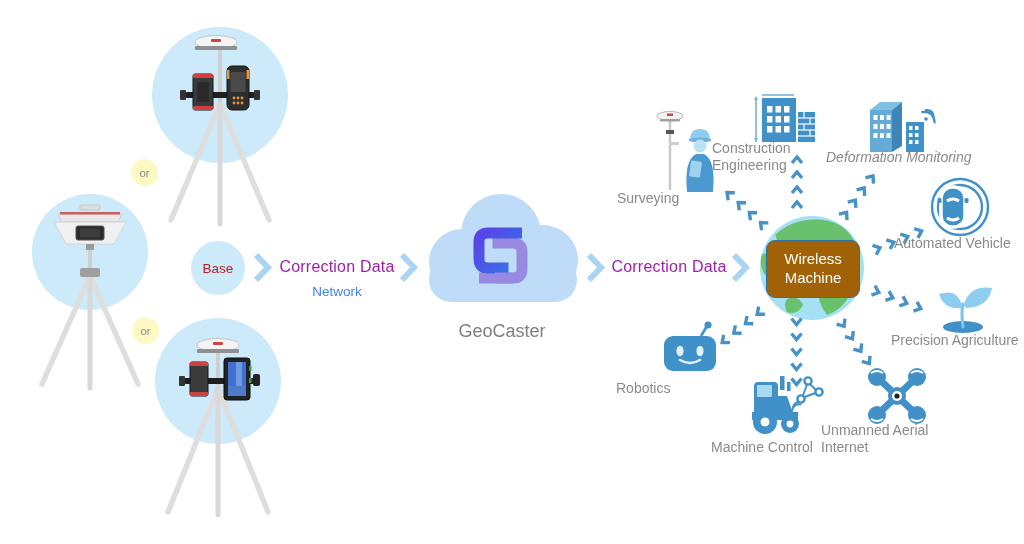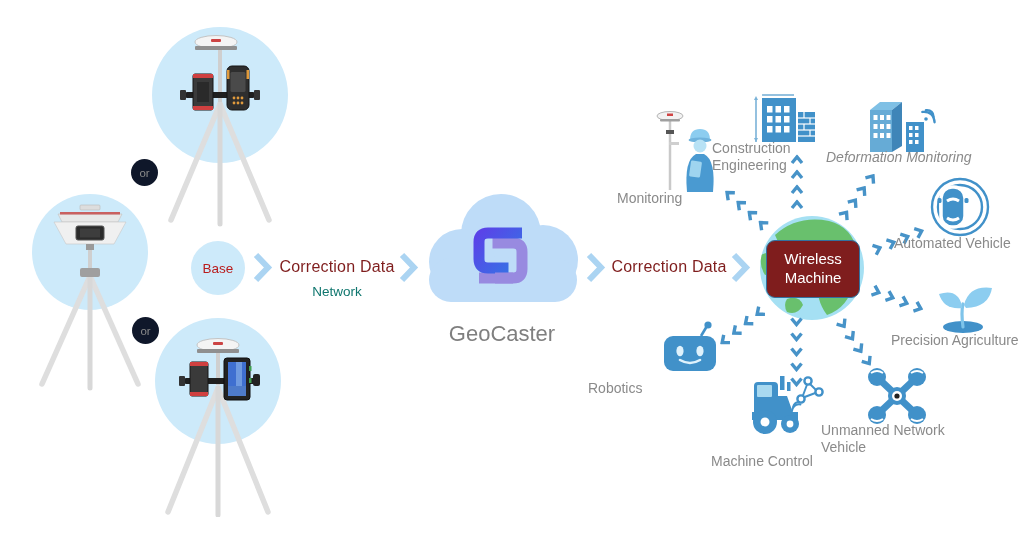--- a/index.html
+++ b/index.html
@@ -2,29 +2,29 @@
 <html><head>
 <meta charset="utf-8">
 <style>
   html,body{margin:0;padding:0;background:#ffffff;}
   #stage{
     position:relative;width:1024px;height:544px;background:#ffffff;overflow:hidden;
     font-family:"Liberation Sans", sans-serif;
   }
   .abs{position:absolute;}
   .circle{border-radius:50%;background:#cdeafa;display:flex;align-items:center;justify-content:center;}
-  .or-bubble{width:27px;height:27px;font-size:11.5px;color:#8a8a8a;background:#0f172a;}
+  .or-bubble{width:27px;height:27px;font-size:11.5px;color:#8a8a8a;background:#fef9c3;}
   .base-bubble{width:54px;height:54px;font-size:13.5px;color:#b91c1c;}
-  .flow-text{color:#7f1d1d;font-size:16px;letter-spacing:.2px;text-align:center;width:126px;}
-  .sub-text{color:#0f766e;font-size:13.5px;text-align:center;width:126px;}
-  .cloud-label{color:#7f7f7f;font-size:22px;text-align:center;width:130px;}
+  .flow-text{color:#a21caf;font-size:16px;letter-spacing:.2px;text-align:center;width:126px;}
+  .sub-text{color:#3b82f6;font-size:13.5px;text-align:center;width:126px;}
+  .cloud-label{color:#7f7f7f;font-size:18px;text-align:center;width:130px;}
   .app-label{color:#8a8a8a;font-size:14px;text-align:left;width:150px;line-height:1.2;}
   .trail{display:flex;gap:4px;align-items:center;}
   .badge{
-    width:92px;height:56px;border-radius:9px;background:#7f1d1d;border:1px solid #32719f;
+    width:92px;height:56px;border-radius:9px;background:#a16207;border:1px solid #32719f;
     display:flex;flex-direction:column;align-items:center;justify-content:center;
     color:#ffffff;font-size:15px;line-height:1.25;
   }
 </style>
 </head>
 <body>
 
 <div id="stage">
 
   <svg class="abs" style="left:135px;top:22px;" width="170" height="208" viewBox="0 0 170 208">
@@ -287,21 +287,21 @@
     <ellipse cx="14" cy="10" rx="13" ry="4.5" fill="#f2f2f2" stroke="#b5b5b5"></ellipse>
     <rect x="11" y="7.5" width="6" height="2.5" fill="#d04545"></rect>
     <rect x="4" y="13" width="20" height="2.5" rx="1" fill="#9f9f9f"></rect>
     <rect x="10" y="24" width="8" height="4" fill="#555"></rect>
     <path d="M34,34 Q34,23 44,23 Q54,23 54,34 Z" fill="#8ccdf0"></path>
     <ellipse cx="44" cy="34" rx="11.5" ry="2.6" fill="#6fb3dd"></ellipse>
     <circle cx="44" cy="40" r="6.5" fill="#b8e2f5"></circle>
     <path d="M31,86 Q28,54 40,48 L48,48 Q60,54 57,86 Z" fill="#4a9ad1"></path>
     <rect x="34" y="55" width="11" height="16" rx="1.5" fill="#9fd4ef" transform="rotate(8 39 63)"></rect>
   </svg>
-  <div class="abs app-label" style="left:617px;top:190px;">Monitoring</div>
+  <div class="abs app-label" style="left:617px;top:190px;">Surveying</div>
 
   <svg class="abs" style="left:750px;top:92px;" width="72" height="54" viewBox="0 0 72 54">
     <line x1="6" y1="6" x2="6" y2="50" stroke="#7ab2d8" stroke-width="1.6"></line>
     <path d="M4,8 L6,4 L8,8 Z" fill="#7ab2d8"></path>
       <path d="M4,46 L6,50 L8,46 Z" fill="#7ab2d8"></path>
     <line x1="12" y1="3" x2="44" y2="3" stroke="#7ab2d8" stroke-width="1.6"></line>
     <rect x="12" y="6" width="34" height="44" fill="#4191c9"></rect>
     <g fill="#ffffff">
       <rect x="17" y="14" width="5.5" height="6.5"></rect>
         <rect x="25.5" y="14" width="5.5" height="6.5"></rect>
@@ -392,21 +392,21 @@
     <g stroke="#ffffff" stroke-width="1.8" fill="none">
       <path d="M7,7 Q13,3 19,7"></path>
         <path d="M47,7 Q53,3 59,7"></path>
       <path d="M7,53 Q13,57 19,53"></path>
         <path d="M47,53 Q53,57 59,53"></path>
     </g>
     <circle cx="33" cy="30" r="9" fill="#4191c9"></circle>
     <circle cx="33" cy="30" r="5" fill="#ffffff"></circle>
     <circle cx="33" cy="30" r="2.6" fill="#222222"></circle>
   </svg>
-  <div class="abs app-label" style="left:821px;top:422px;">Unmanned Network Vehicle</div>
+  <div class="abs app-label" style="left:821px;top:422px;">Unmanned Aerial Internet</div>
 
   <svg class="abs" style="left:740px;top:370px;" width="84" height="72" viewBox="0 0 84 72">
     <g stroke="#4191c9" stroke-width="2" fill="none">
       <line x1="62" y1="28" x2="68" y2="12"></line>
         <line x1="68" y1="12" x2="78" y2="22"></line>
         <line x1="78" y1="22" x2="62" y2="28"></line>
     </g>
     <g fill="#ffffff" stroke="#4191c9" stroke-width="2.4">
       <circle cx="68" cy="11" r="3.6"></circle>
         <circle cx="79" cy="22" r="3.6"></circle>
@@ -420,25 +420,25 @@
     <rect x="40" y="6" width="4.5" height="14" fill="#4191c9"></rect>
     <rect x="47" y="12" width="3.5" height="9" fill="#4191c9"></rect>
     <path d="M14,48 V16 Q14,12 18,12 H34 Q38,12 38,16 V26 H47 L52,40 V48 Z" fill="#4191c9"></path>
     <rect x="17" y="15" width="15" height="12" rx="1" fill="#a8d9f0"></rect>
     <rect x="12" y="42" width="46" height="8" fill="#4191c9"></rect>
     <circle cx="25" cy="52" r="12" fill="#4191c9"></circle>
       <circle cx="25" cy="52" r="4.5" fill="#ffffff"></circle>
     <circle cx="50" cy="54" r="9" fill="#4191c9"></circle>
       <circle cx="50" cy="54" r="3.4" fill="#ffffff"></circle>
   </svg>
-  <div class="abs app-label" style="left:711px;top:453px;">Machine Control</div>
+  <div class="abs app-label" style="left:711px;top:439px;">Machine Control</div>
 
   <svg class="abs" style="left:656px;top:318px;" width="72" height="64" viewBox="0 0 72 64">
     <line x1="45" y1="18" x2="51" y2="8" stroke="#4191c9" stroke-width="2.6"></line>
     <circle cx="52" cy="7" r="3.6" fill="#4191c9"></circle>
     <rect x="8" y="18" width="52" height="35" rx="9" fill="#4191c9"></rect>
     <ellipse cx="24" cy="33" rx="3.6" ry="5.2" fill="#dff2fc"></ellipse>
     <ellipse cx="44" cy="33" rx="3.6" ry="5.2" fill="#dff2fc"></ellipse>
     <path d="M24,42 Q34,48 44,42" stroke="#dff2fc" stroke-width="2.6" fill="none" stroke-linecap="round"></path>
   </svg>
-  <div class="abs app-label" style="left:588px;top:380px;">Robotics</div>
+  <div class="abs app-label" style="left:616px;top:380px;">Robotics</div>
 
 </div>
 
 </body></html>

